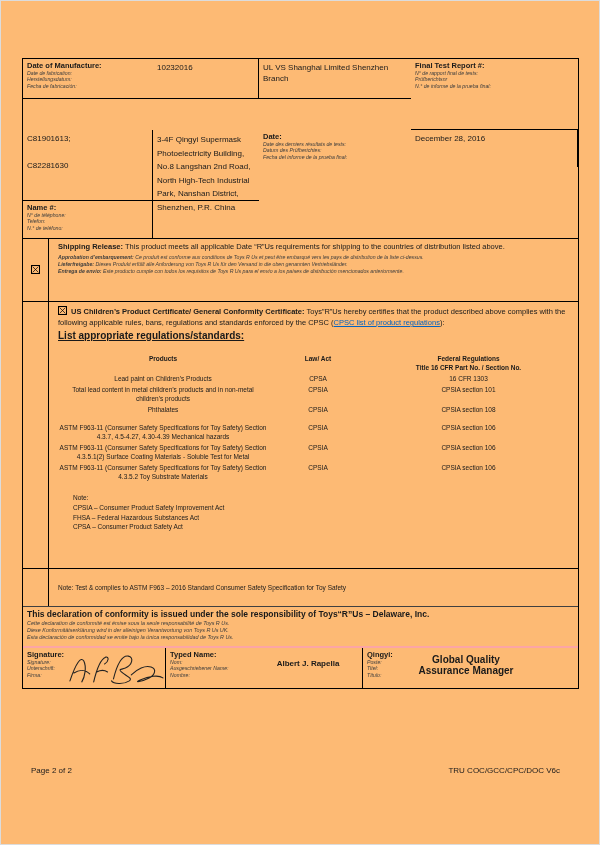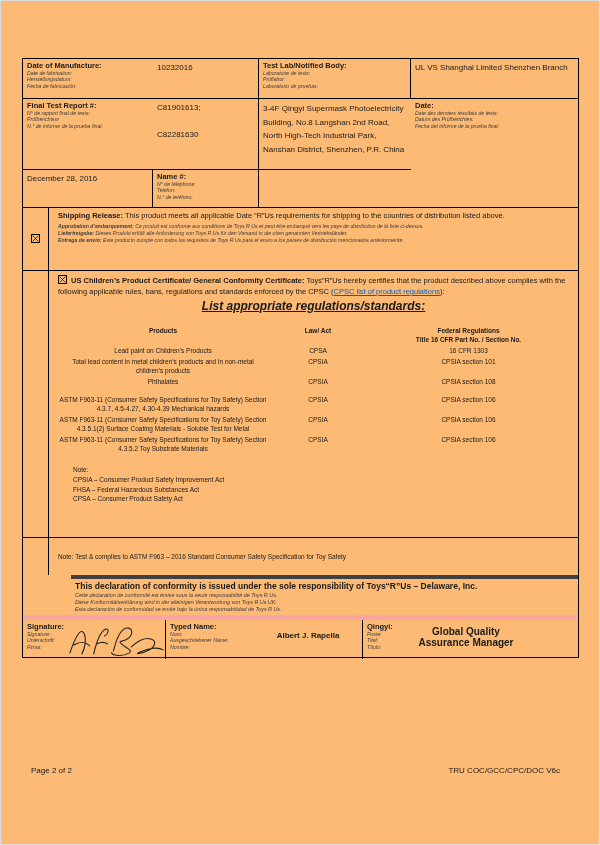--- a/index.html
+++ b/index.html
@@ -33,37 +33,37 @@
   .ship-sub { margin-top:2px; font-size:5.2px; line-height:7px; font-style:italic; color:#3d3d3d; }
   .ship-sub b { font-weight:bold; }
 
   .cert { height:267px; }
   .cert-body { padding:4px 12px 0 9px; }
   .cert-p { font-size:7.5px; line-height:11px; }
   .cert-p b { font-weight:bold; }
   .inline-box { display:inline-block; width:9px; height:9px; border:1px solid #000; vertical-align:-1px; margin-right:4px; }
   .inline-box svg { display:block; width:100%; height:100%; }
   a.doclink { color:#0563c1; text-decoration:underline; }
-  .list-label { font-size:12px; font-weight:bold; font-style:italic; text-decoration:underline; margin-top:2px;text-align:center; }
+  .list-label { font-size:10px; font-weight:bold; text-decoration:underline; margin-top:2px; }
 
   .regtable { margin-top:13px; }
   .trow { display:grid; grid-template-columns:210px 100px 201px; margin-top:2px; }
   .trow > div { text-align:center; font-size:6.5px; line-height:9px; }
   .thead > div { font-weight:bold; }
   .gap-above { margin-top:9px; }
   .abbr-notes { margin-top:12px; margin-left:15px; font-size:6.5px; line-height:9.8px; }
 
   .noterow { height:38px; }
   .noterow .note-body { padding:15px 10px 0 9px; font-size:6.5px; }
 
-  .decl { border-top:4px solid #404040; height:40px; padding:2px 6px 0 4px;margin-left:48px; }
+  .decl { border-top:1px solid #404040; height:40px; padding:2px 6px 0 4px; }
   .decl-title { font-weight:bold; font-size:8.5px; line-height:11px; }
   .decl-sub { font-style:italic; font-size:5.4px; line-height:6.8px; color:#3d3d3d; }
 
-  .sig { display:grid; grid-template-columns:143px 197px 215px; border-top:5px solid #fca5a5; height:42px; }
+  .sig { display:grid; grid-template-columns:143px 197px 215px; border-top:2px solid #fca5a5; height:42px; }
   .sig-cell { display:flex; }
   .sig-lbls { padding:2px 0 0 4px; }
   .sig-img { margin-top:3px; margin-left:2px; }
   .tn-val { flex:1; text-align:center; padding-top:11px; font-size:8px; font-weight:bold; }
   .ti-val { flex:1; text-align:center; padding:7px 55px 0 0; font-size:10px; font-weight:bold; line-height:10.5px; }
 
   .footer-l { position:absolute; left:30px; top:765px; font-size:8px; }
   .footer-r { position:absolute; right:39px; top:765px; font-size:8px; }
 </style>
 </head>
@@ -74,26 +74,20 @@
 
     <div class="hdr">
       <div class="r1 bdr-b">
         <div class="lbl">Date of Manufacture:</div>
         <div class="sub">Date de fabrication:</div>
         <div class="sub">Herstellungsdatum:</div>
         <div class="sub">Fecha de fabricación:</div>
       </div>
       <div class="r1 bdr-b bdr-r">
         <div class="val">10232016</div>
-      </div>
-      <div class="r1 bdr-b bdr-r">
-        <div class="lbl">Test Lab/Notified Body:</div>
-        <div class="sub">Laboratoire de tests:</div>
-        <div class="sub">Prüflabor:</div>
-        <div class="sub">Laboratorio de pruebas:</div>
       </div>
       <div class="r1 bdr-b">
         <div class="val">UL VS Shanghai Limited Shenzhen Branch</div>
       </div>
 
       <div class="r2 bdr-b">
         <div class="lbl">Final Test Report #:</div>
         <div class="sub">N° de rapport final de tests:</div>
         <div class="sub">Prüfberichtsnr</div>
         <div class="sub">N.° de informe de la prueba final:</div>

